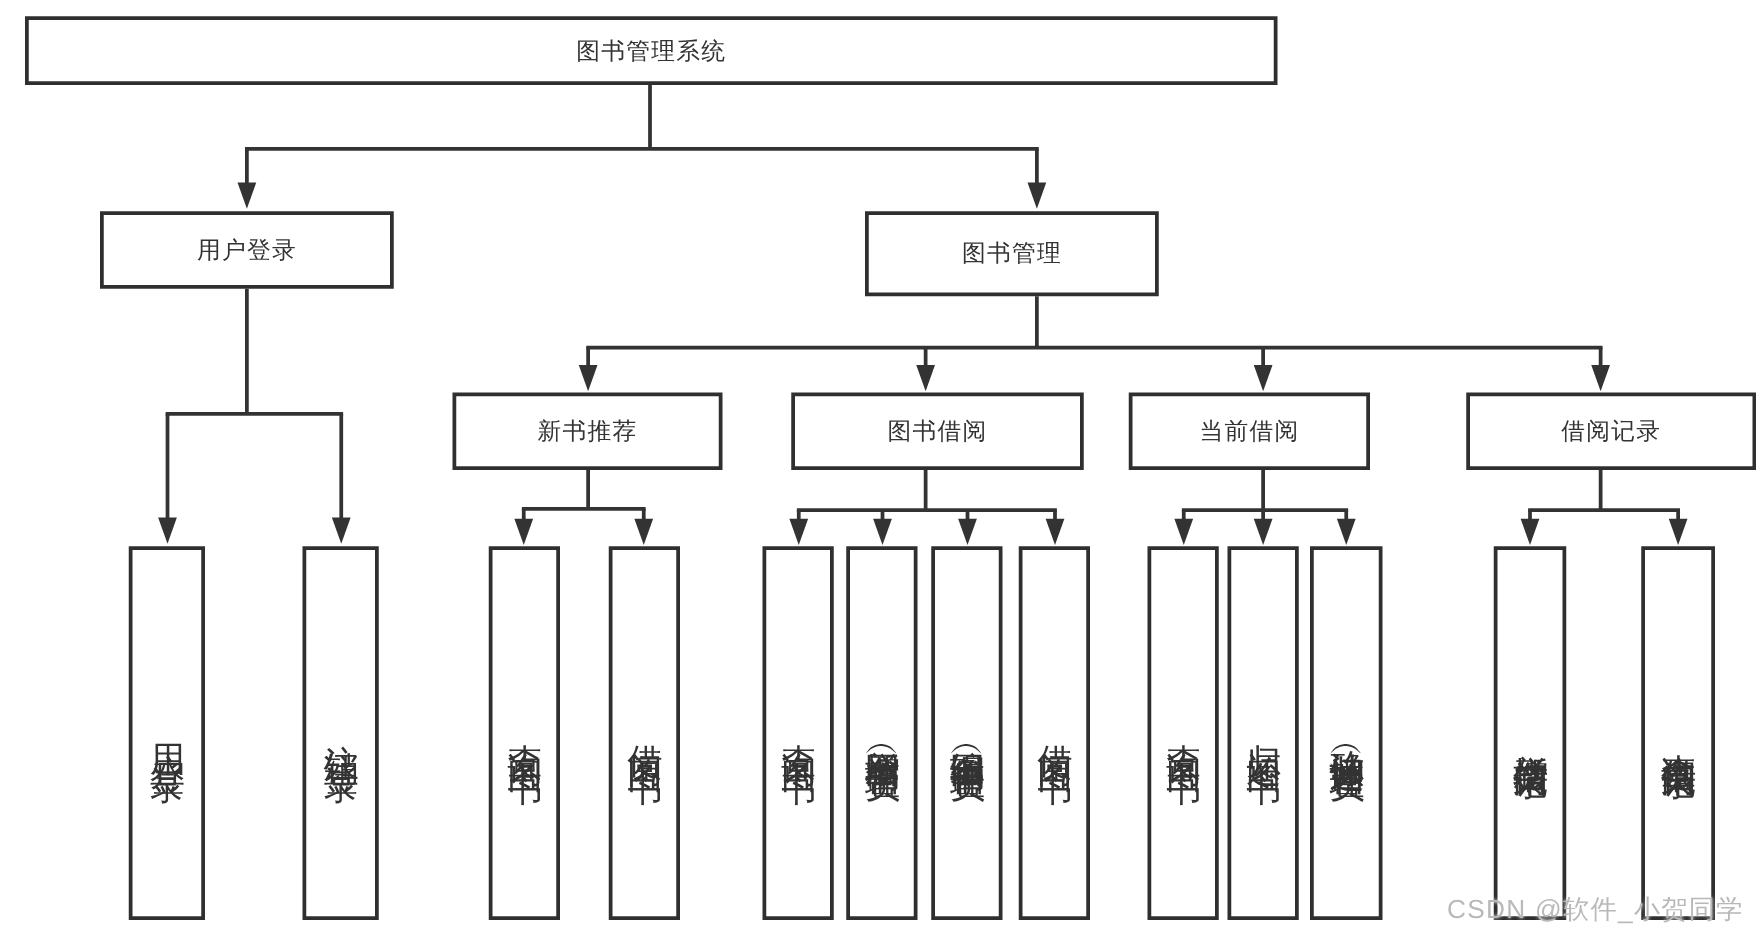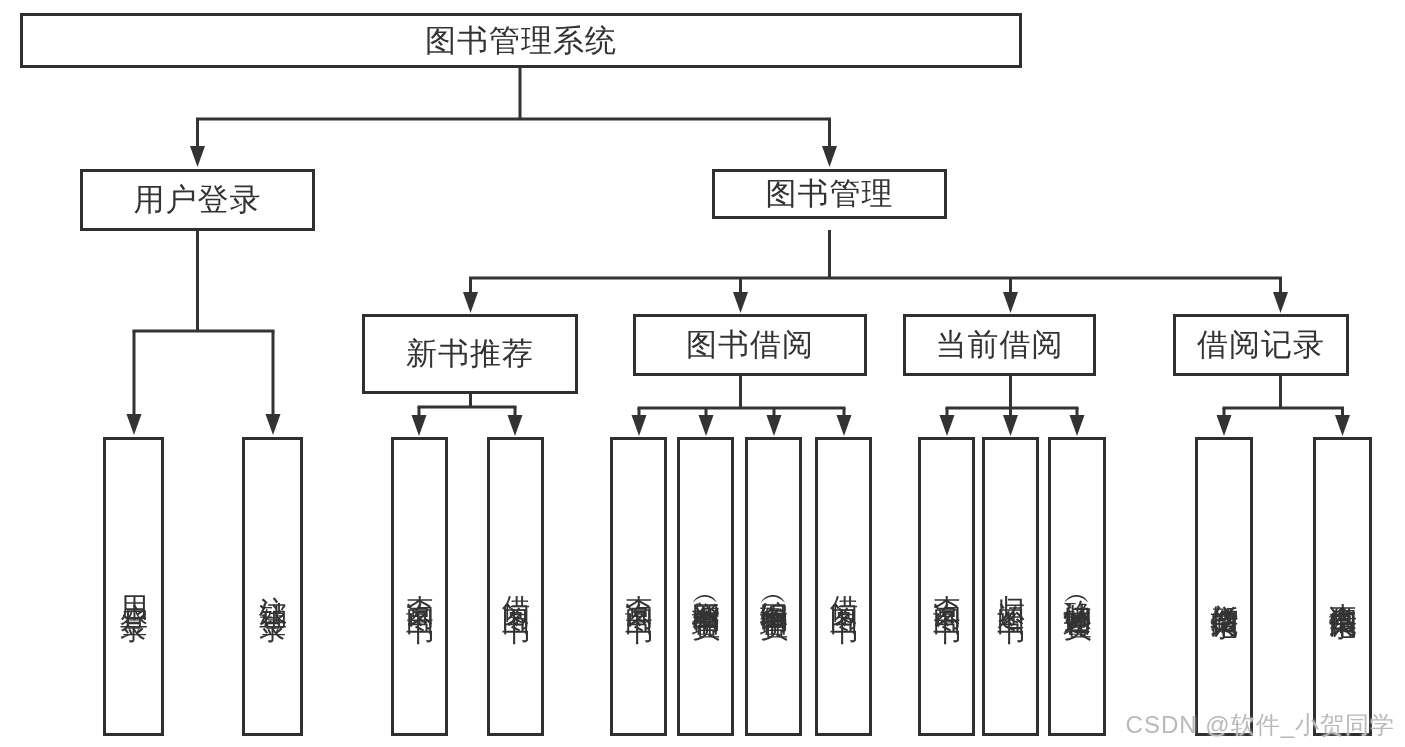--- a/index.html
+++ b/index.html
@@ -17,34 +17,34 @@
   .box{
     position:absolute;
     box-sizing:border-box;
     background:#ffffff;
     border:3px solid #2f2f2f;
     display:flex;
     align-items:center;
     justify-content:center;
     text-align:center;
   }
-  .hbox{font-size:31px;letter-spacing:1px;white-space:nowrap;text-align:right;}
+  .hbox{font-size:19px;letter-spacing:1px;white-space:nowrap;text-align:right;}
   .vbox span{
     writing-mode:vertical-rl;
     text-orientation:mixed;
     font-size:28px;
     line-height:1.0;
     letter-spacing:7px;
     white-space:nowrap;
   }
   .vbox.long span{letter-spacing:2px;}
   .watermark{
     position:absolute;
     right:10px;bottom:6px;
-    font-size:24px;
+    font-size:21px;
     color:#b9b9b9;
     letter-spacing:1px;
     text-shadow:0 0 3px #ffffff;
     white-space:nowrap;
     z-index:5;
   }
 </style>
 </head>
 <body>
 
@@ -108,26 +108,26 @@
     <line x1="1222.5" y1="408" x2="1344" y2="408"></line>
     <line x1="1224" y1="408" x2="1224" y2="420"></line>
     <polygon points="1216.5,415 1231.5,415 1224,436"></polygon>
     <line x1="1342.5" y1="408" x2="1342.5" y2="420"></line>
     <polygon points="1335,415 1350,415 1342.5,436"></polygon>
   </svg>
 
   <div class="box hbox" style="left:20px;top:13px;width:1002px;height:55px">图书管理系统</div>
 
   <div class="box hbox" style="left:80px;top:169px;width:235px;height:62px">用户登录</div>
-  <div class="box hbox" style="left:712px;top:169px;width:235px;height:50px">图书管理</div>
+  <div class="box hbox" style="left:692px;top:169px;width:235px;height:68px">图书管理</div>
 
-  <div class="box hbox" style="left:362px;top:314px;width:216px;height:80px">新书推荐</div>
+  <div class="box hbox" style="left:362px;top:314px;width:216px;height:62px">新书推荐</div>
   <div class="box hbox" style="left:633px;top:314px;width:234px;height:62px">图书借阅</div>
   <div class="box hbox" style="left:903px;top:314px;width:193px;height:62px">当前借阅</div>
-  <div class="box hbox" style="left:1173px;top:314px;width:176px;height:62px">借阅记录</div>
+  <div class="box hbox" style="left:1173px;top:314px;width:232px;height:62px">借阅记录</div>
 
   <div class="box vbox" style="left:103px;top:437px;width:61px;height:299px">
     <span>用户登录</span>
   </div>
   <div class="box vbox" style="left:242px;top:437px;width:61px;height:299px">
     <span>注销登录</span>
   </div>
 
   <div class="box vbox" style="left:391px;top:437px;width:57px;height:299px">
     <span>查询图书</span>

